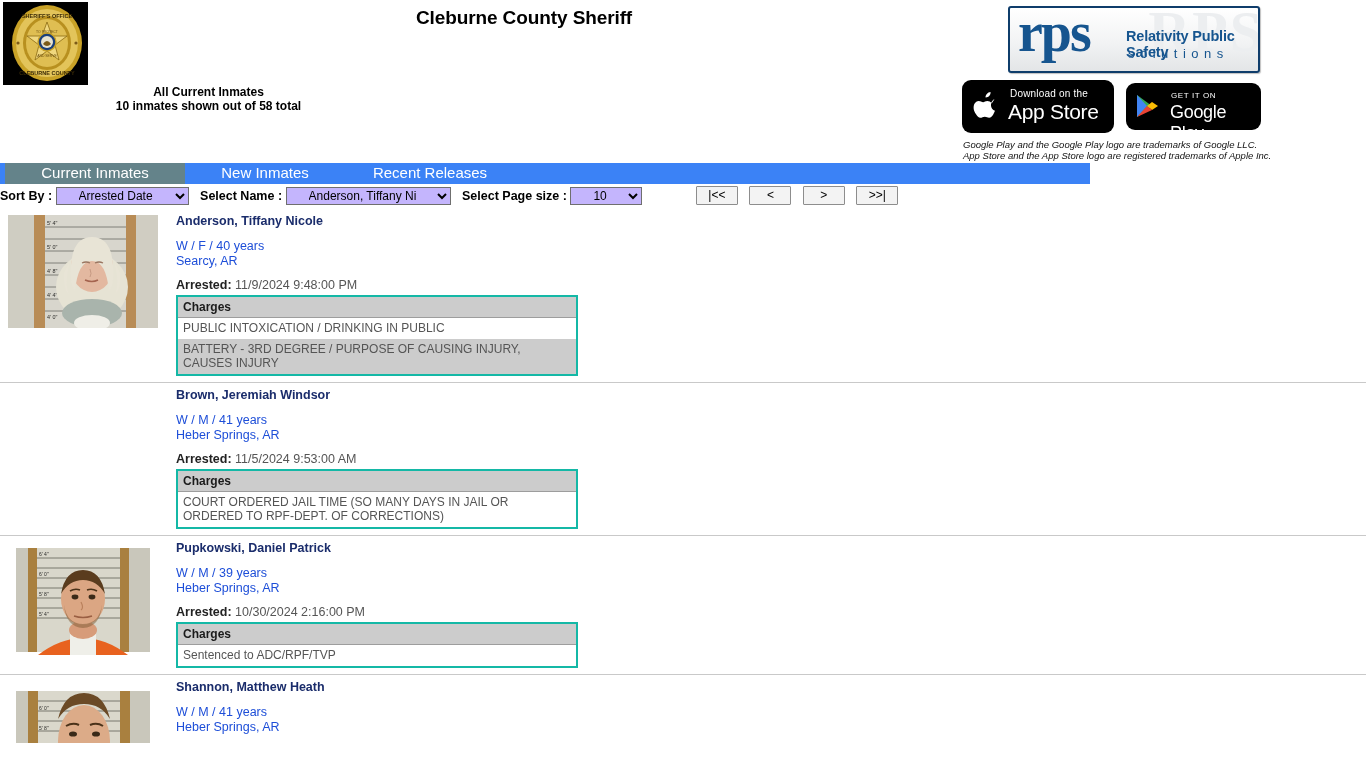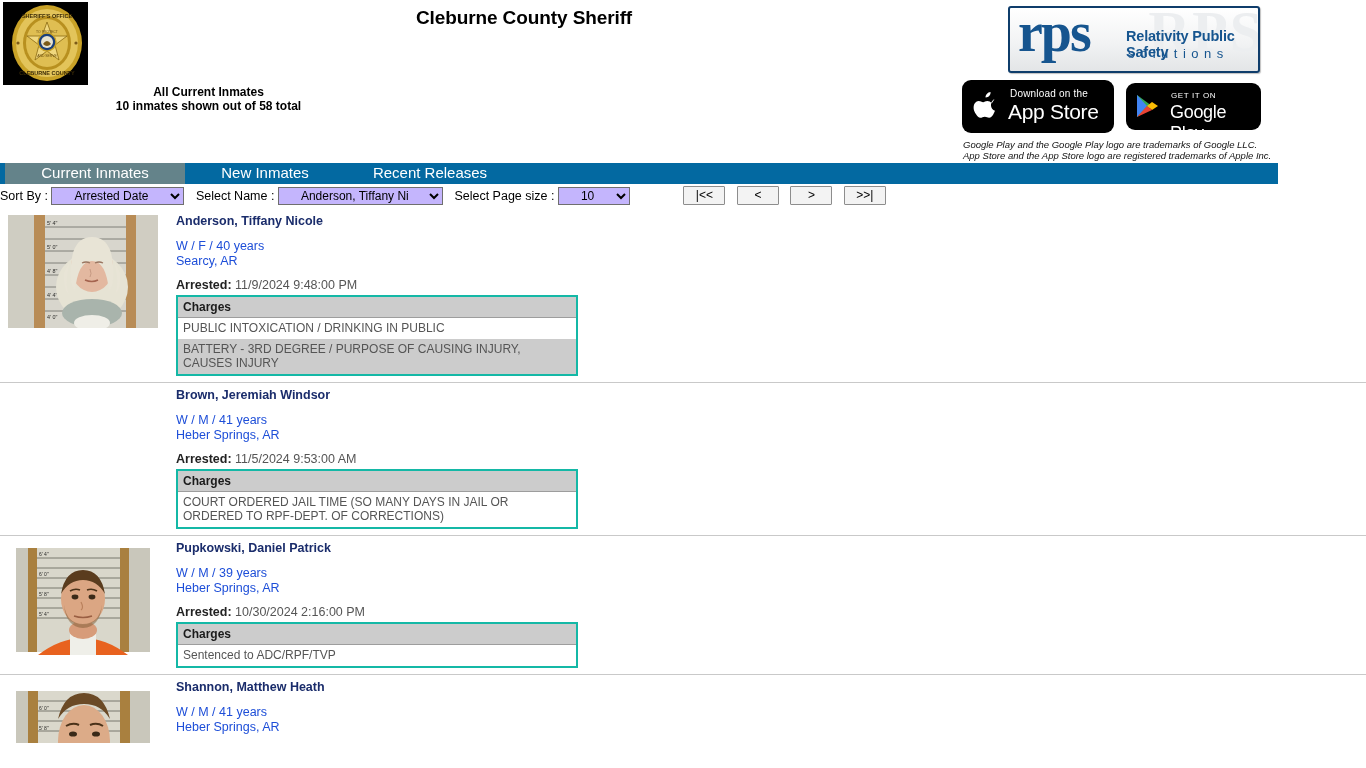--- a/index.html
+++ b/index.html
@@ -146,22 +146,22 @@
     font-style: italic;
     line-height: 11px;
     color: #111;
     white-space: nowrap;
   }
 
   
   .tabbar {
     position: relative;
     height: 21px;
-    background: #0369a1;
-    width: 1278px;
+    background: #3b82f6;
+    width: 1090px;
   }
   .tab {
     position: absolute;
     top: 0;
     height: 21px;
     line-height: 20px;
     color: #ffffff;
     font-size: 15px;
     text-align: center;
     cursor: pointer;
@@ -178,21 +178,21 @@
   
   .controls {
     height: 23px;
     background: #ffffff;
     position: relative;
     padding-top: 2px;
     white-space: nowrap;
     font-size: 12.5px;
   }
   .ctl-label {
-    font-weight: normal;
+    font-weight: bold;
     font-size: 12.5px;
     vertical-align: middle;
   }
   select.ctl {
     font-family: "Liberation Sans", sans-serif;
     font-size: 12px;
     height: 18px;
     vertical-align: middle;
     border: 1px solid #6f6f6f;
     background: #c4b5fd;

